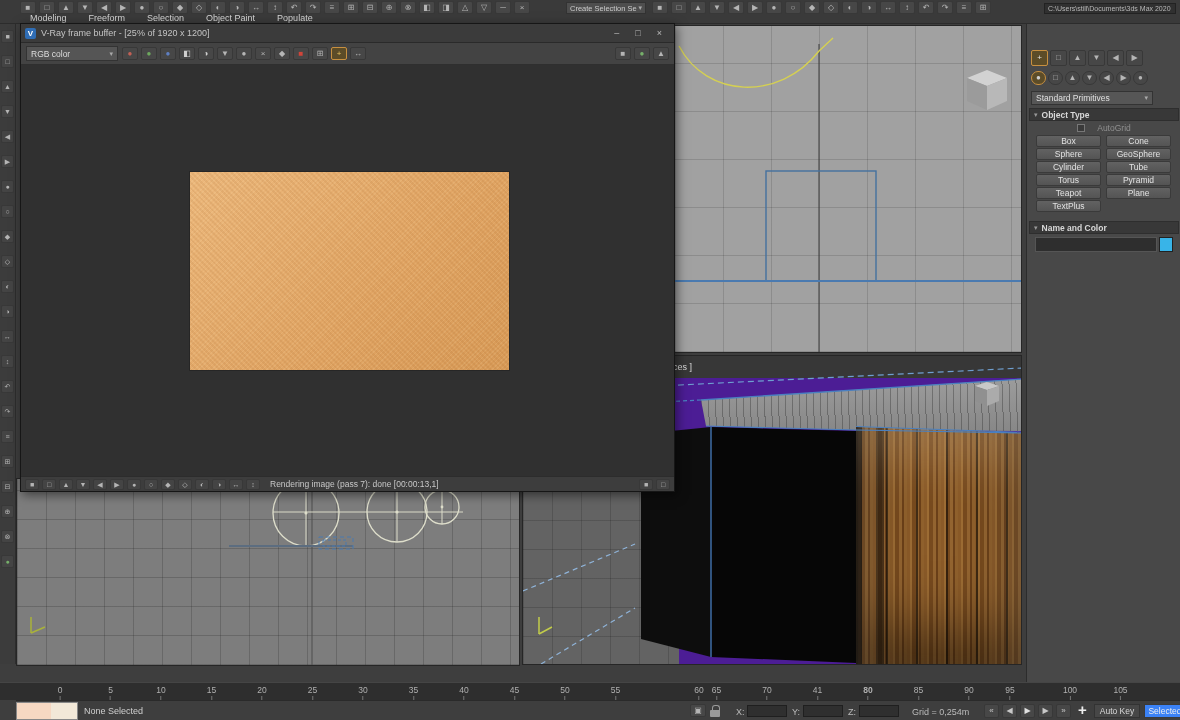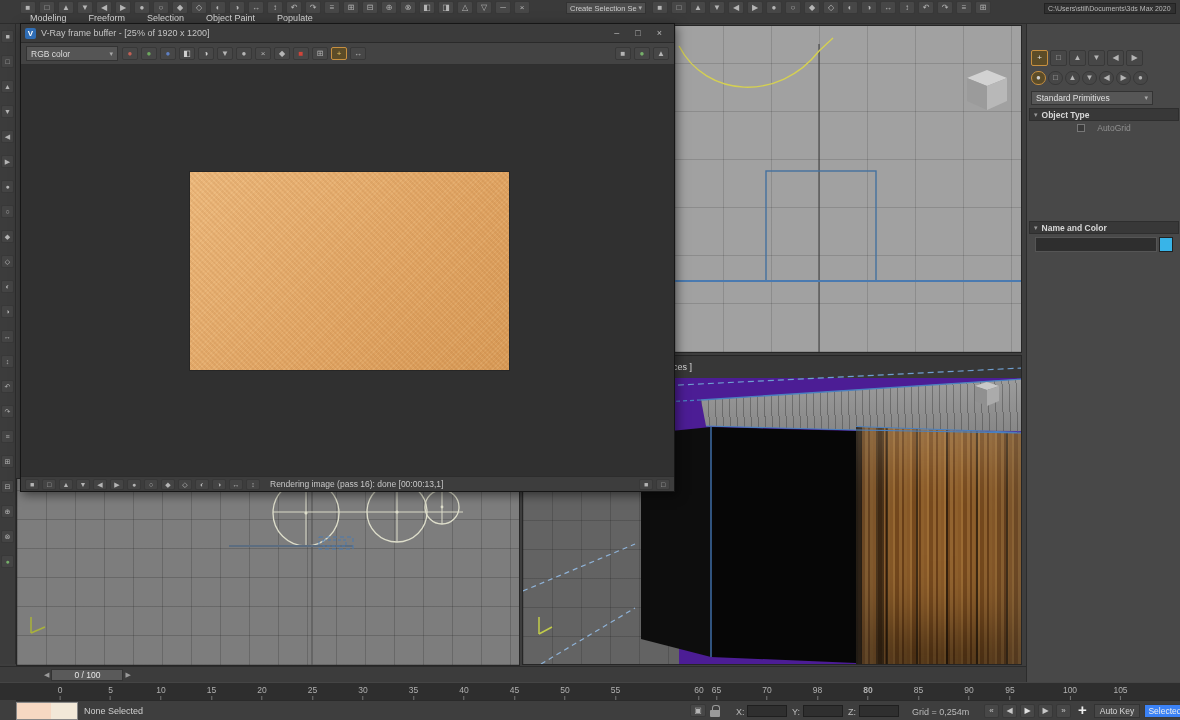--- a/index.html
+++ b/index.html
@@ -349,20 +349,33 @@
       <span class="dd-arrow">▾</span>
     </div>
     <div class="rollout" id="rollout-objtype">
       <span class="roll-arrow">▾</span>
       <span>Object Type</span>
     </div>
     <div class="autogrid">
       <span class="cb"></span>
       <span>AutoGrid</span>
     </div>
+    <div id="obj-buttons">
+        <div class="prim-btn">Box</div>
+        <div class="prim-btn">Cone</div>
+        <div class="prim-btn">Sphere</div>
+        <div class="prim-btn">GeoSphere</div>
+        <div class="prim-btn">Cylinder</div>
+        <div class="prim-btn">Tube</div>
+        <div class="prim-btn">Torus</div>
+        <div class="prim-btn">Pyramid</div>
+        <div class="prim-btn">Teapot</div>
+        <div class="prim-btn">Plane</div>
+        <div class="prim-btn">TextPlus</div>
+      </div>
     <div class="rollout" id="rollout-namecolor">
       <span class="roll-arrow">▾</span>
       <span>Name and Color</span>
     </div>
     <div class="name-row">
       <input class="name-field" style="">
       <div class="color-swatch" style="background: rgb(56, 180, 232);"></div>
     </div>
   </div>
 
@@ -415,53 +428,46 @@
           <div class="icon">▶</div>
           <div class="icon">●</div>
           <div class="icon">○</div>
           <div class="icon">◆</div>
           <div class="icon">◇</div>
           <div class="icon">◐</div>
           <div class="icon">◑</div>
           <div class="icon">↔</div>
           <div class="icon">↕</div>
         </div>
-      <span class="vfb-status-text">Rendering image (pass 16): done [00:00:13,1]</span>
+      <span class="vfb-status-text">Rendering image (pass 7): done [00:00:13,1]</span>
       <div id="vfb-status-right" class="iconrow">
           <div class="icon">■</div>
           <div class="icon">□</div>
         </div>
     </div>
   </div>
 
-  <div id="trackbar">
-    <span class="tb-arrow first">◀</span>
-    <div class="frame-box">
-      <span>0 / 100</span>
-    </div>
-    <span class="tb-arrow">▶</span>
-  </div>
 
   <div id="ruler">
       <div class="tick" style="left: 60px;">0</div>
       <div class="tick" style="left: 110.5px;">5</div>
       <div class="tick" style="left: 161px;">10</div>
       <div class="tick" style="left: 211.5px;">15</div>
       <div class="tick" style="left: 262px;">20</div>
       <div class="tick" style="left: 312.5px;">25</div>
       <div class="tick" style="left: 363px;">30</div>
       <div class="tick" style="left: 413.5px;">35</div>
       <div class="tick" style="left: 464px;">40</div>
       <div class="tick" style="left: 514.5px;">45</div>
       <div class="tick" style="left: 565px; text-align: center;">50</div>
       <div class="tick" style="left: 615.5px;">55</div>
       <div class="tick" style="left: 666px; margin-left: 33px;">60</div>
       <div class="tick" style="left: 716.5px;">65</div>
       <div class="tick" style="left: 767px;">70</div>
-      <div class="tick" style="left: 817.5px;">98</div>
+      <div class="tick" style="left: 817.5px;">41</div>
       <div class="tick" style="left: 868px; font-weight: bold;">80</div>
       <div class="tick" style="left: 918.5px;">85</div>
       <div class="tick" style="left: 969px;">90</div>
       <div class="tick" style="left: 1010px;">95</div>
       <div class="tick" style="left: 1070px;">100</div>
       <div class="tick" style="left: 1120.5px;">105</div>
     </div>
 
   <div id="statusbar">
     <div class="listener">

